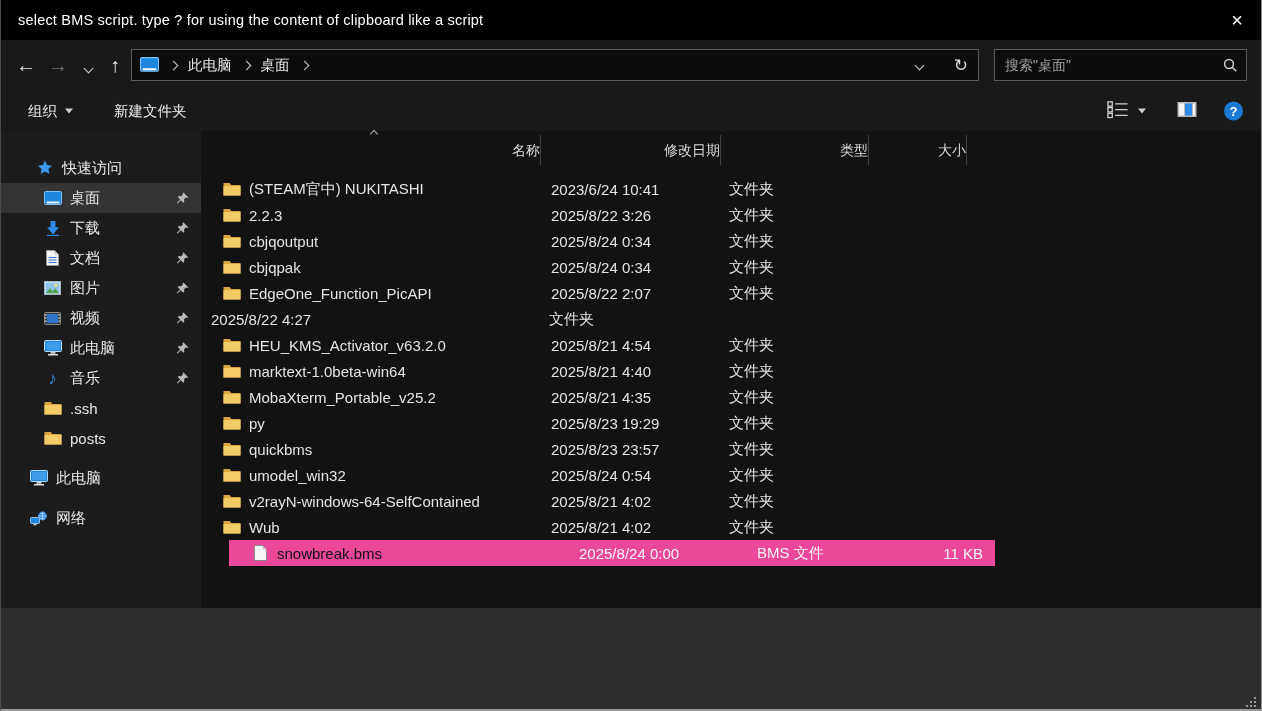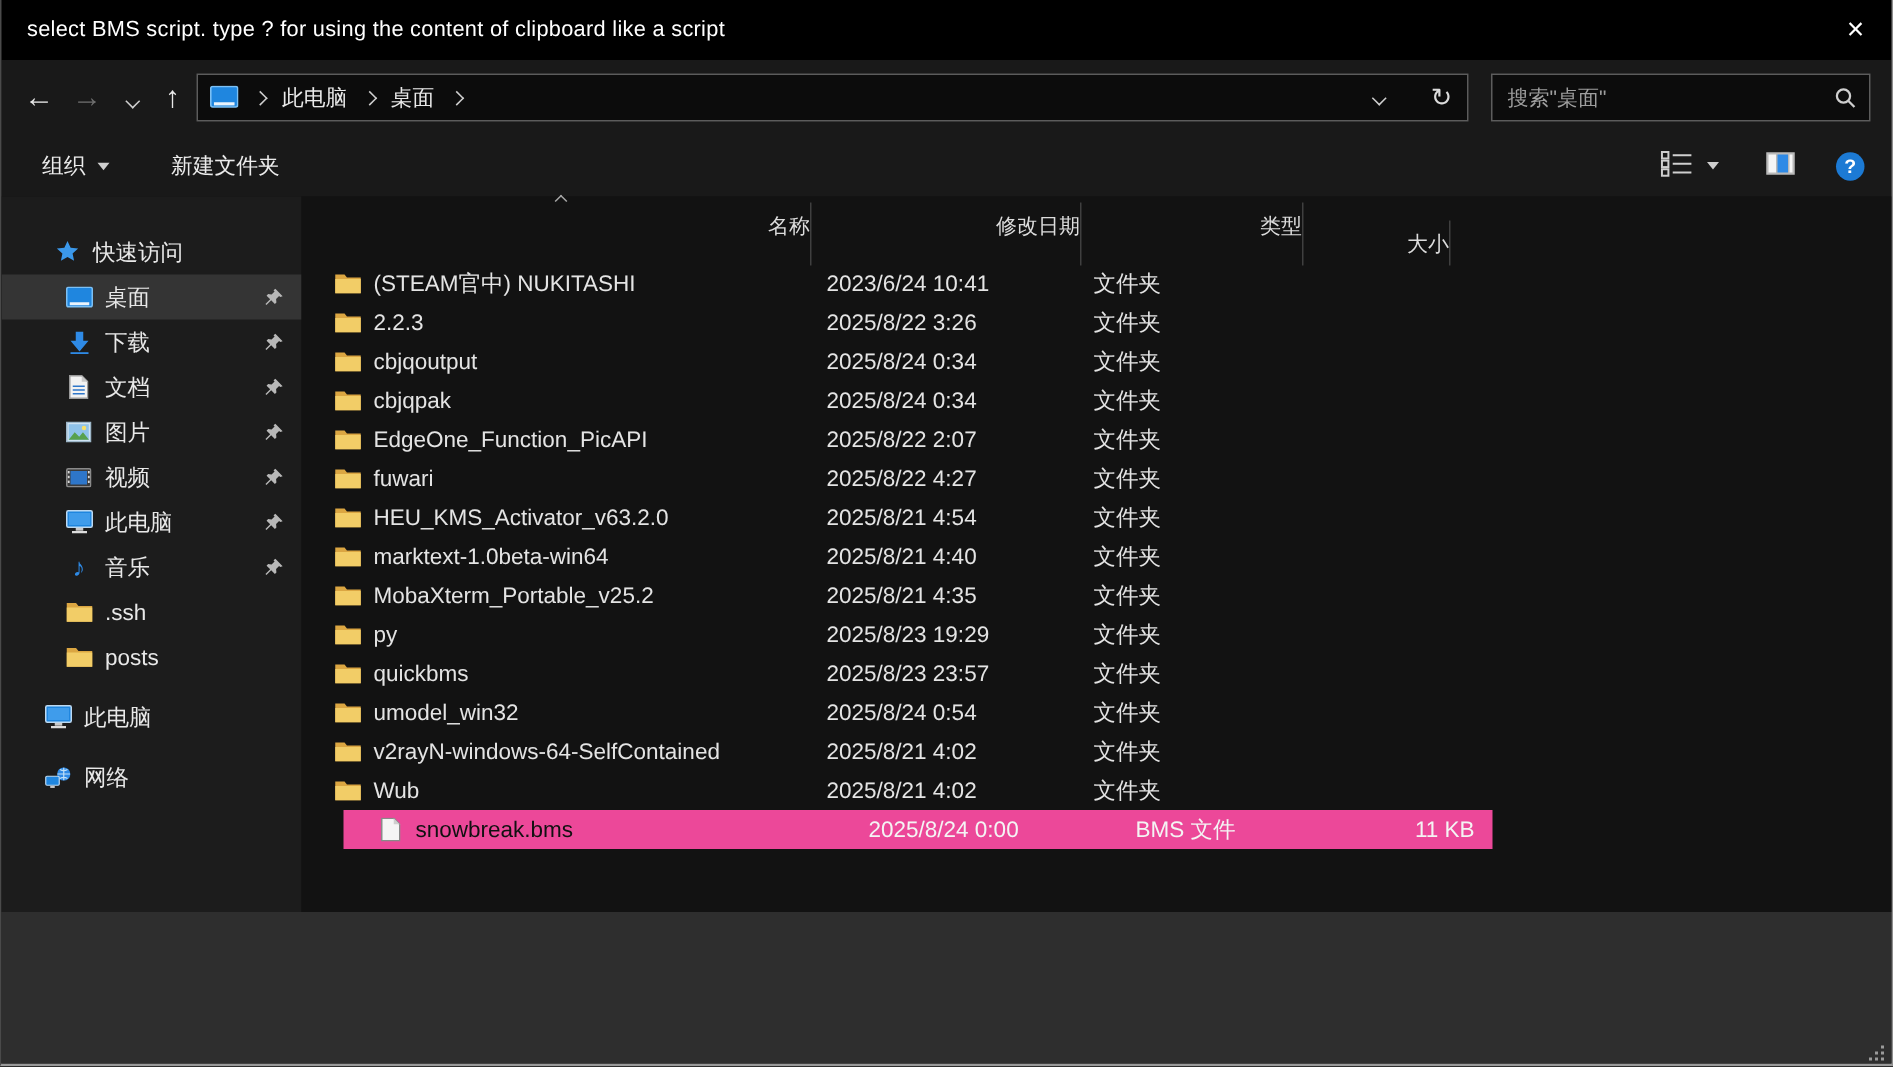--- a/index.html
+++ b/index.html
@@ -69,21 +69,21 @@
   .pin { margin-left:auto; margin-right:12px; display:inline-flex; }
   .text-icon { color:#2e8ae6; font-size:17px; line-height:1; }
 
   .listpane { position:absolute; left:200px; right:0; top:0; bottom:0; background:#121212; }
   .cols-header { display:grid; grid-template-columns:340px 180px 148px 98px; height:30px; margin-top:4px;
                  position:relative; width:766px; }
   .col-cell { color:#dcdcdc; font-size:14px; line-height:30px; border-right:1px solid #3f3f3f; cursor:pointer;text-align:right; }
   .col-name { padding-left:33px; }
   .col-date { padding-left:10px; }
   .col-type { padding-left:8px; }
-  .col-size { padding-left:10px;margin-top:12px; }
+  .col-size { padding-left:10px; }
   .sort-caret { position:absolute; left:170px; top:-4px; width:6px; height:6px;
                 border-right:1.5px solid #a8a8a8; border-bottom:1.5px solid #a8a8a8; transform:rotate(-135deg); }
   .rows { margin-top:11px; }
   .file-row { display:grid; grid-template-columns:340px 180px 148px 98px; height:26px; width:766px;
               align-items:center; cursor:pointer; }
   .file-row .cell { font-size:15px; color:#e4e4e4; white-space:nowrap; overflow:hidden; }
   .cell-name { padding-left:22px; display:flex; align-items:center; gap:8px; }
   .cell-date { padding-left:10px; color:#d6d6d6; }
   .cell-type { padding-left:8px; color:#d6d6d6; }
   .cell-size { padding-right:12px; text-align:right; color:#d6d6d6; }
@@ -411,29 +411,20 @@
                   <path d="M.5 4h17v9.5H.5z" fill="#f2cd67"></path>
                 </svg>
               </span>
               <span>EdgeOne_Function_PicAPI</span>
             </div>
             <div class="cell cell-date">2025/8/22 2:07</div>
             <div class="cell cell-type">文件夹</div>
             <div class="cell cell-size"></div>
           </div>
           <div class="file-row">
-            <div class="cell cell-name">
-              <span class="row-icon">
-                <svg viewBox="0 0 18 14" width="18" height="14">
-                  <path d="M.5 1h6.2l1.6 2h9.2v10.5H.5z" fill="#dba642"></path>
-                  <path d="M.5 4h17v9.5H.5z" fill="#f2cd67"></path>
-                </svg>
-              </span>
-              <span>fuwari</span>
-            </div>
             <div class="cell cell-date">2025/8/22 4:27</div>
             <div class="cell cell-type">文件夹</div>
             <div class="cell cell-size"></div>
           </div>
           <div class="file-row">
             <div class="cell cell-name">
               <span class="row-icon">
                 <svg viewBox="0 0 18 14" width="18" height="14">
                   <path d="M.5 1h6.2l1.6 2h9.2v10.5H.5z" fill="#dba642"></path>
                   <path d="M.5 4h17v9.5H.5z" fill="#f2cd67"></path>

